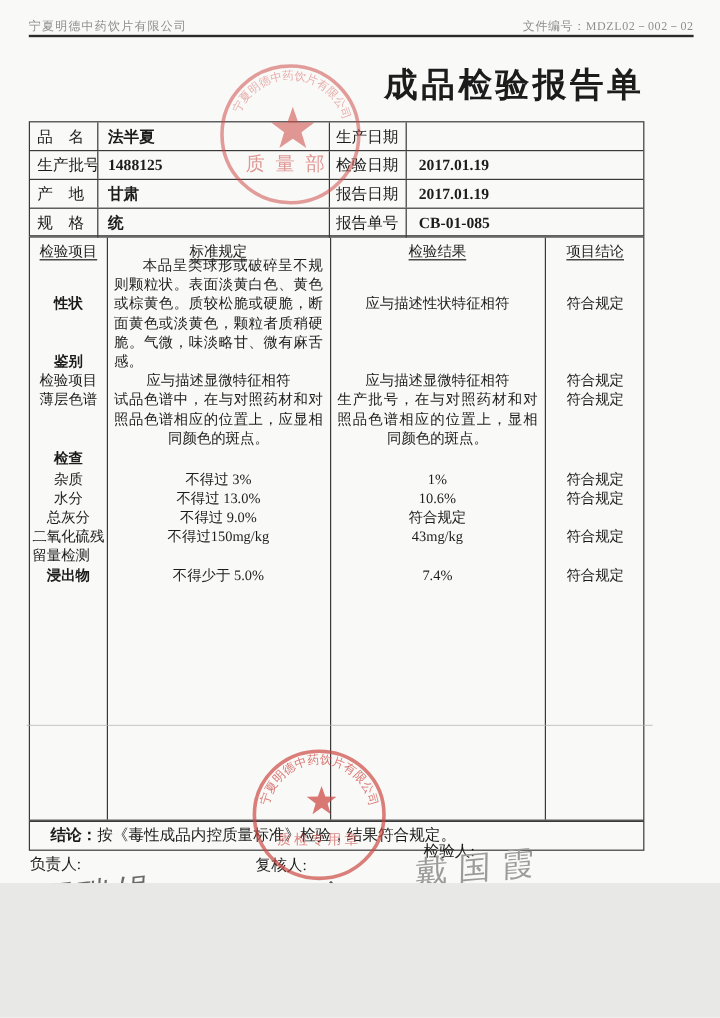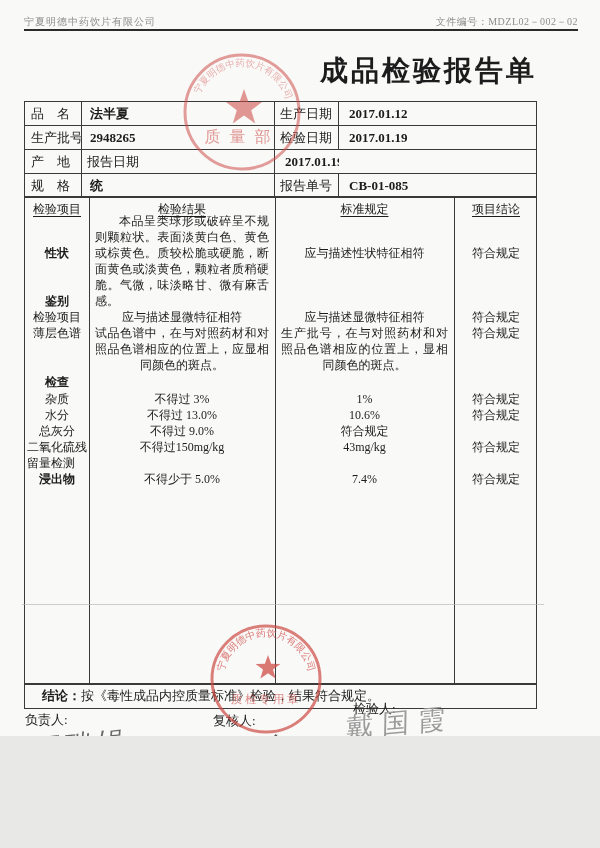--- a/index.html
+++ b/index.html
@@ -67,50 +67,50 @@
   <div class="hdr-docno">文件编号：MDZL02－002－02</div>
   <div class="hdr-rule"></div>
 
   <div class="doc-title">成品检验报告单</div>
 
   <div class="info-table">
     <div class="info-row">
       <div class="i-label">品　名</div>
       <div class="i-value">法半夏</div>
       <div class="i-label2">生产日期</div>
-      <div class="i-value2">2017.01.12</div>
     </div>
     <div class="info-row">
       <div class="i-label">生产批号</div>
-      <div class="i-value">2948265</div>
+      <div class="i-value">1488125</div>
       <div class="i-label2">检验日期</div>
       <div class="i-value2">2017.01.19</div>
     </div>
     <div class="info-row">
       <div class="i-label">产　地</div>
+      <div class="i-value">甘肃</div>
       <div class="i-label2">报告日期</div>
       <div class="i-value2">2017.01.19</div>
     </div>
     <div class="info-row">
       <div class="i-label">规　格</div>
       <div class="i-value">统</div>
       <div class="i-label2">报告单号</div>
       <div class="i-value2">CB-01-085</div>
     </div>
   </div>
 
   <div class="insp-table">
     <div class="vline" style="left:64px;"></div>
     <div class="vline" style="left:250px;"></div>
     <div class="vline" style="left:429px;"></div>
 
     <div class="insp-row" style="top:3px;">
       <div class="hdr-cell">检验项目</div>
+      <div class="hdr-cell">标准规定</div>
       <div class="hdr-cell">检验结果</div>
-      <div class="hdr-cell">标准规定</div>
       <div class="hdr-cell">项目结论</div>
     </div>
 
     <div class="insp-row" style="top:15px;">
       <div class="c-item sec pt16">性状</div>
       <div class="c-std para-just">本品呈类球形或破碎呈不规则颗粒状。表面淡黄白色、黄色或棕黄色。质较松脆或硬脆，断面黄色或淡黄色，颗粒者质稍硬脆。气微，味淡略甘、微有麻舌感。</div>
       <div class="c-res pt16">应与描述性状特征相符</div>
       <div class="c-con pt16">符合规定</div>
     </div>
 

